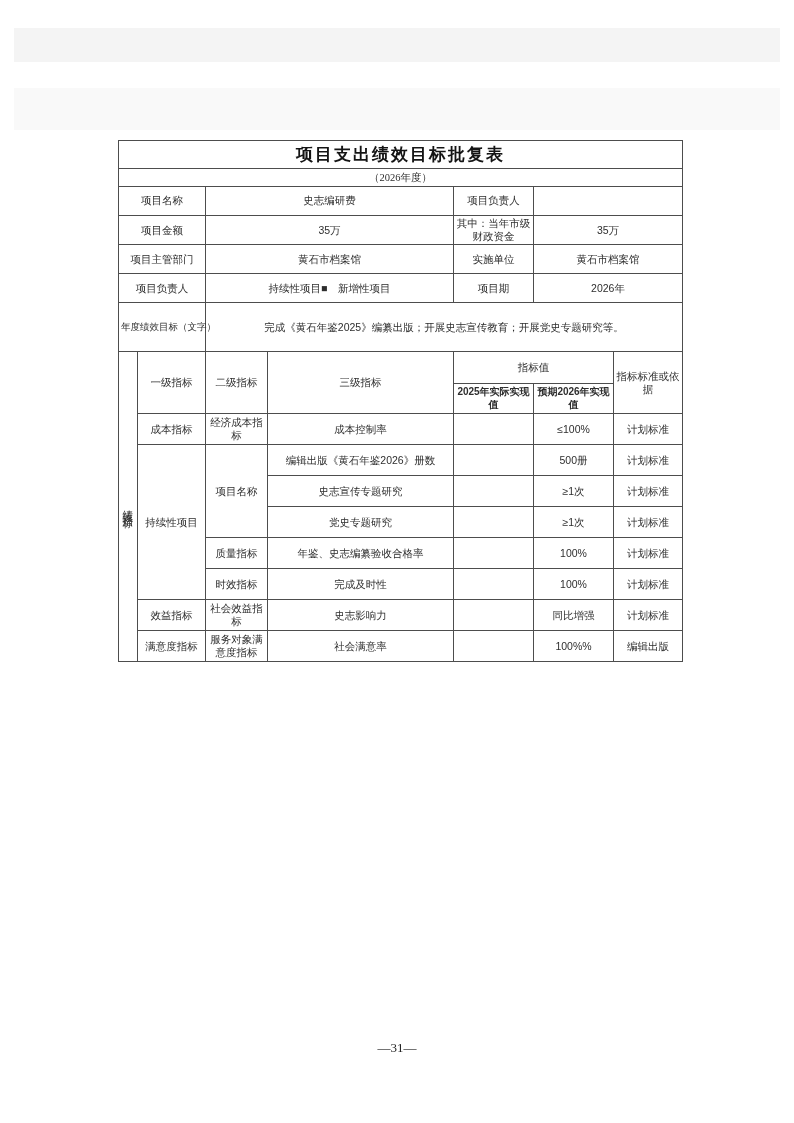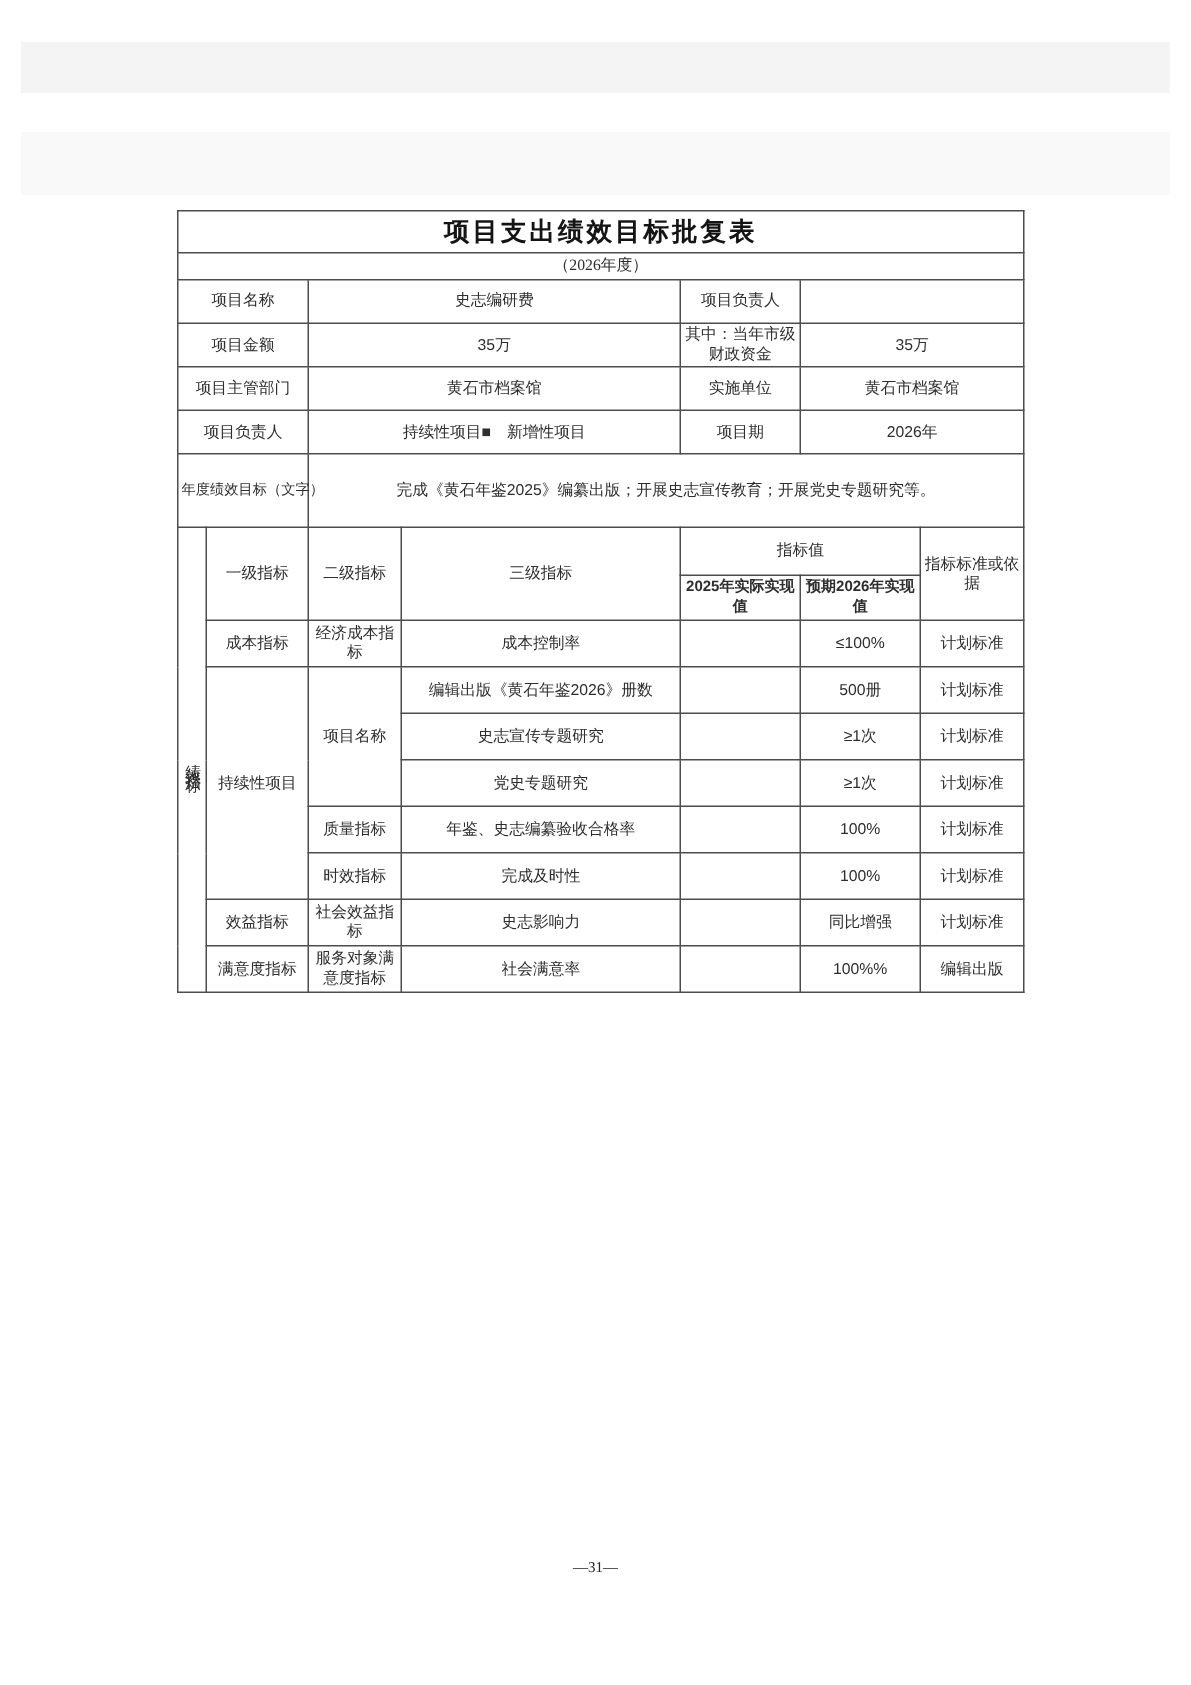--- a/index.html
+++ b/index.html
@@ -47,21 +47,21 @@
     writing-mode:vertical-lr;
     text-orientation:upright;
     margin:0 auto;
     letter-spacing:3px;
     font-size:10.5px;
     line-height:1;
   }
   .page-number{
     position:absolute;left:0;top:1040px;width:794px;
     text-align:center;font-family:"Liberation Serif","DejaVu Serif",serif;
-    font-size:10px;color:#222;
+    font-size:13px;color:#222;
   }
 </style>
 </head>
 <body>
 
 <div class="page">
   <div class="scan-band1"></div>
   <div class="scan-band2"></div>
 
 

